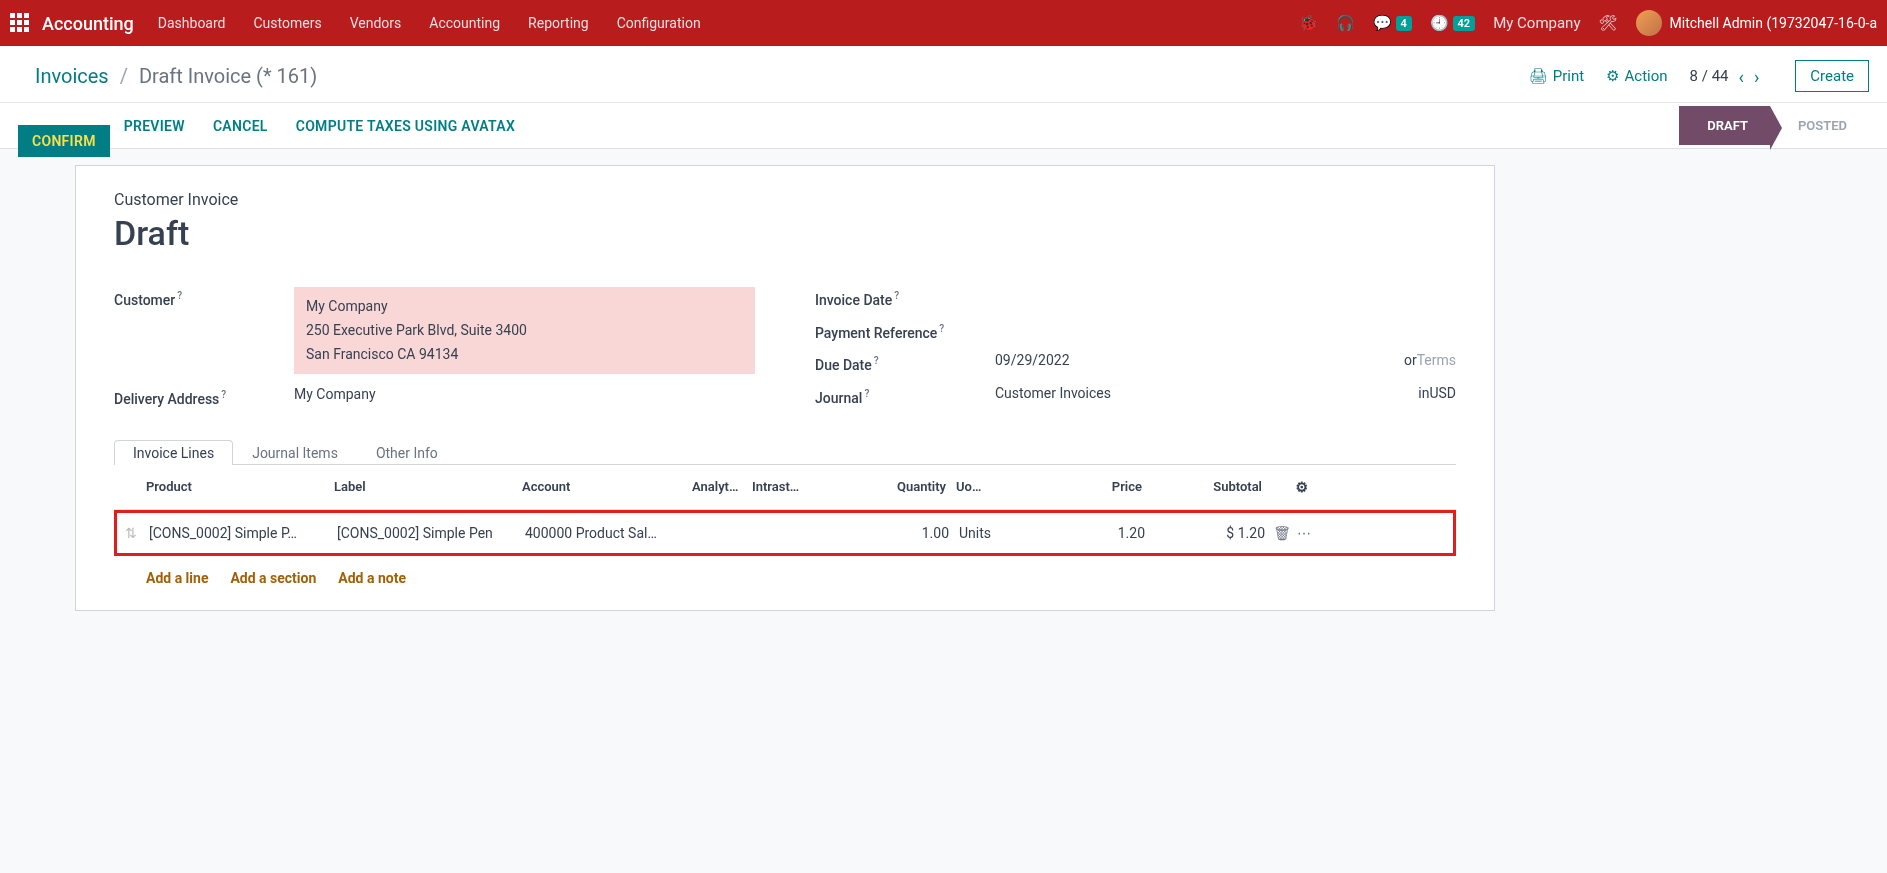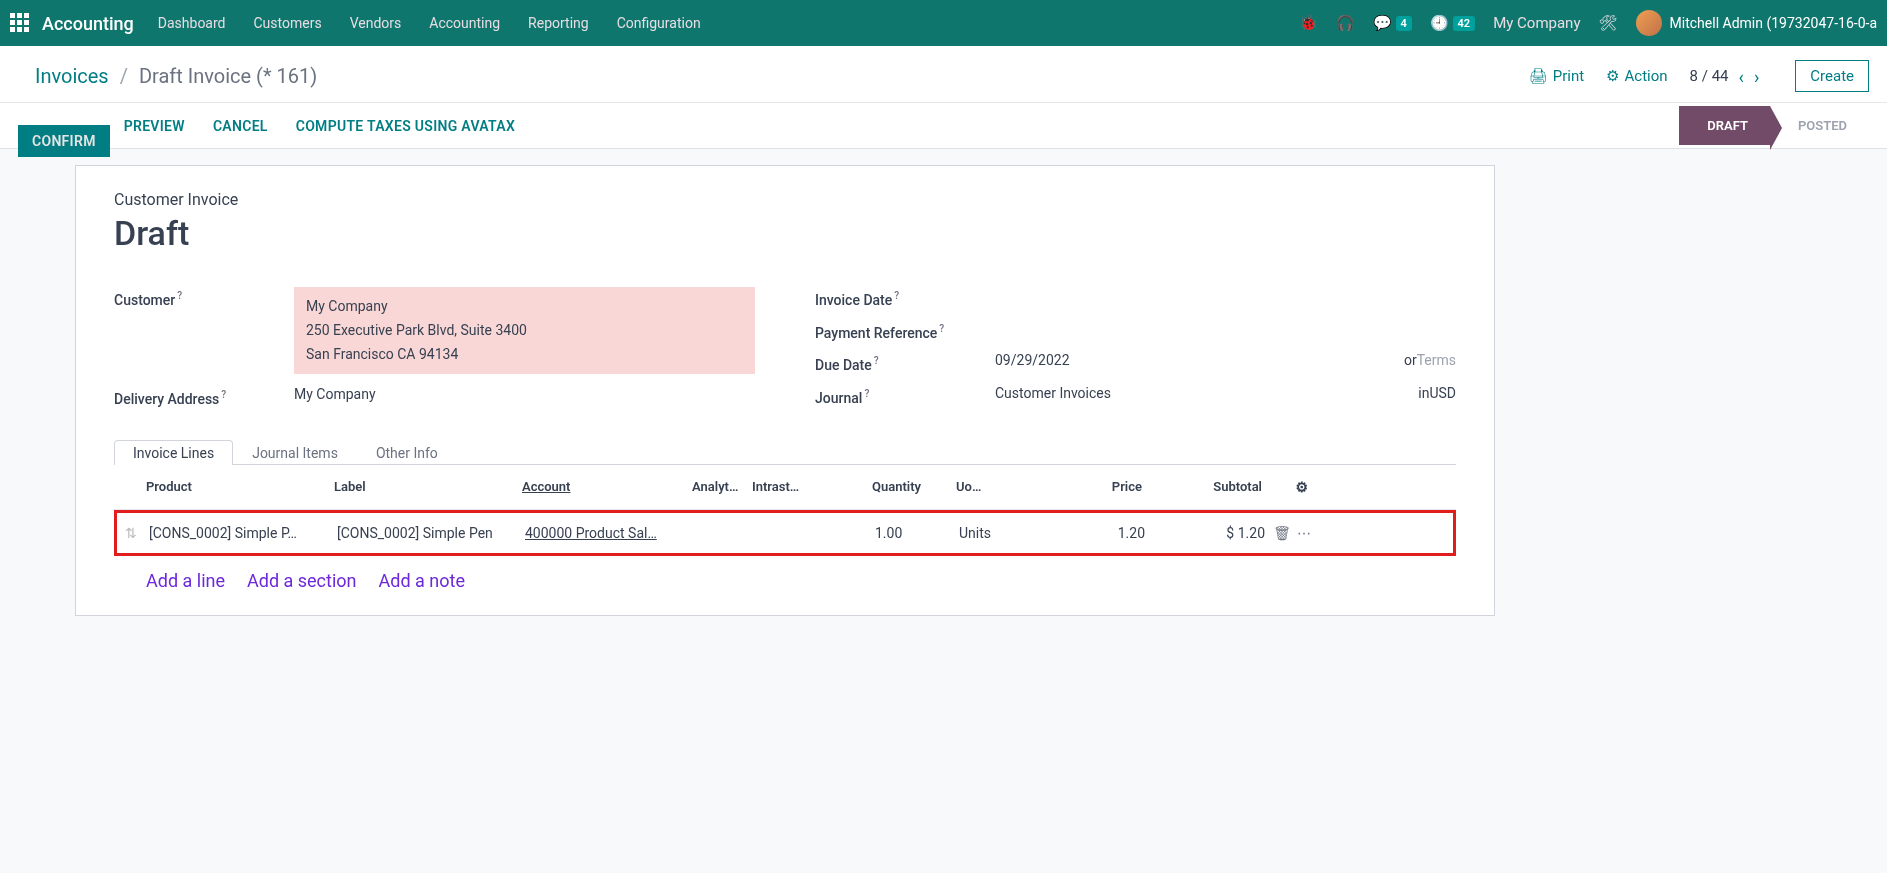--- a/index.html
+++ b/index.html
@@ -1,19 +1,19 @@
 <!DOCTYPE html>
 <html><head>
 <meta charset="utf-8">
 <style>
 * { box-sizing: border-box; margin: 0; padding: 0; font-family: -apple-system, BlinkMacSystemFont, "Segoe UI", Roboto, sans-serif; }
 body { background: #f8f9fa; color: #374151; font-size: 14px; overflow-x: hidden; }
 
 
-.topbar { background: #0f766e; color: #fff; height: 46px; display: flex; align-items: center; padding: 0 10px; }
+.topbar { background: #b91c1c; color: #fff; height: 46px; display: flex; align-items: center; padding: 0 10px; }
 .topbar .apps-icon { width: 20px; height: 20px; display: grid; grid-template-columns: repeat(3,5px); grid-template-rows: repeat(3,5px); gap: 2px; margin-right: 12px; cursor: pointer; }
 .topbar .apps-icon span { background: #fff; }
 .topbar .brand { font-size: 18px; font-weight: 500; margin-right: 24px; }
 .topbar .menu { display: flex; gap: 28px; }
 .topbar .menu a { color: #e6dde3; text-decoration: none; font-size: 14px; cursor: pointer; }
 .topbar .spacer { flex: 1; }
 .topbar .right { display: flex; align-items: center; gap: 18px; }
 .topbar .right .ico { color: #e6dde3; cursor: pointer; font-size: 15px; display: flex; align-items: center; gap: 4px; position: relative; }
 .topbar .badge { background: #00a09d; color: #fff; font-size: 11px; padding: 1px 5px; border-radius: 3px; font-weight: 600; }
 .topbar .avatar { width: 26px; height: 26px; border-radius: 50%; background: linear-gradient(135deg,#f0a050,#c0704a); display: inline-block; }
@@ -27,21 +27,21 @@
 .controlbar .spacer { flex: 1; }
 .controlbar .actions { display: flex; align-items: center; gap: 22px; color: #017e84; font-size: 15px; }
 .controlbar .actions .act { cursor: pointer; display: flex; gap: 5px; align-items: center; }
 .pager { color: #374151; display: flex; align-items: center; gap: 10px; }
 .pager .nav { color: #017e84; cursor: pointer; font-size: 18px; }
 .create-btn { border: 1px solid #017e84; color: #017e84; background: #fff; padding: 6px 14px; font-size: 15px; cursor: pointer; margin-left: 14px; }
 
 
 .statusrow { background: #fff; padding: 0 18px; display: flex; align-items: center; height: 46px; border-bottom: 1px solid #dee2e6; }
 .statusrow .btn { font-size: 14px; font-weight: 600; padding: 8px 14px; cursor: pointer; color: #017e84; background: transparent; border: none; letter-spacing: 0.3px; }
-.statusrow .btn.primary { background: #017e84; color: #e5e5e5; margin-top: 31px; }
+.statusrow .btn.primary { background: #017e84; color: #fde047; margin-top: 31px; }
 .statusrow .spacer { flex: 1; }
 .status-arrows { display: flex; }
 .status-arrow { position: relative; padding: 12px 22px 12px 28px; font-size: 13px; font-weight: 600; color: #9ca3af; background: #fff; }
 .status-arrow.active { background: #714B67; color: #fff; }
 .status-arrow.active::after { content: ''; position: absolute; right: -12px; top: 0; border-top: 22px solid transparent; border-bottom: 22px solid transparent; border-left: 12px solid #714B67; z-index: 2; }
 
 
 .sheet-wrap { padding: 16px 75px; }
 .sheet { background: #fff; border: 1px solid #d1d5db; padding: 24px 38px 10px 38px; max-width: 1420px; }
 .doc-label { font-size: 16px; color: #374151; margin-bottom: 4px; }
@@ -64,31 +64,31 @@
 .tab.active { color: #374151; border-color: #d1d5db; background: #fff; border-radius: 4px 4px 0 0; }
 
 
 .tbl { width: 100%; margin-top: 0; }
 .tbl-head { display: flex; padding: 14px 8px; font-size: 13px; font-weight: 600; color: #374151; border-bottom: 1px solid #e5e7eb; }
 .tbl-row { display: flex; padding: 12px 8px; font-size: 14px; border-bottom: 1px solid #e5e7eb; align-items: flex-start; }
 .tbl-row.hl { border: 3px solid #e11d1d; }
 .c-drag { width: 24px; color: #bbb; flex-shrink:0; }
 .c-prod { width: 188px; flex-shrink:0; padding-right:15px;}
 .c-label { width: 188px; flex-shrink:0; padding-right:8px; }
-.c-acct { width: 170px; flex-shrink:0; padding-right:8px;text-decoration:underline; }
+.c-acct { width: 170px; flex-shrink:0; padding-right:8px; }
 .c-analyt { width: 60px; flex-shrink:0; overflow:hidden; text-overflow:ellipsis; padding-right:6px; white-space:nowrap;}
 .c-intra { width: 120px; flex-shrink:0; overflow:hidden; text-overflow:ellipsis; white-space:nowrap;}
-.c-qty { width: 80px; text-align: left; flex-shrink:0; padding-right:6px;}
+.c-qty { width: 80px; text-align: right; flex-shrink:0; padding-right:6px;}
 .c-uom { width: 70px; flex-shrink:0; overflow:hidden; text-overflow:ellipsis; white-space:nowrap; padding-left:4px;}
 .c-price { width: 120px; text-align: right; flex-shrink:0;}
 .c-sub { width: 120px; text-align: right; flex-shrink:0;}
 .c-act { width: 46px; text-align: right; color: #6b7280; flex-shrink:0; display:flex; gap:6px; justify-content:flex-end;}
 .c-act span{ cursor:pointer; }
 .adders { display: flex; gap: 22px; padding: 14px 8px 14px 32px; }
-.adders a { color: #6d28d9; cursor: pointer; font-size: 18px; }
+.adders a { color: #a16207; cursor: pointer; font-size: 14px; font-weight: bold; }
 .settings-ico { cursor:pointer; font-size:14px; color:#374151; margin-left:8px;}
 
 .ellipsis { white-space: nowrap; overflow: hidden; text-overflow: ellipsis; }
 </style>
 </head>
 <body>
 
 <div class="topbar">
   <div class="apps-icon">
     <span></span>

